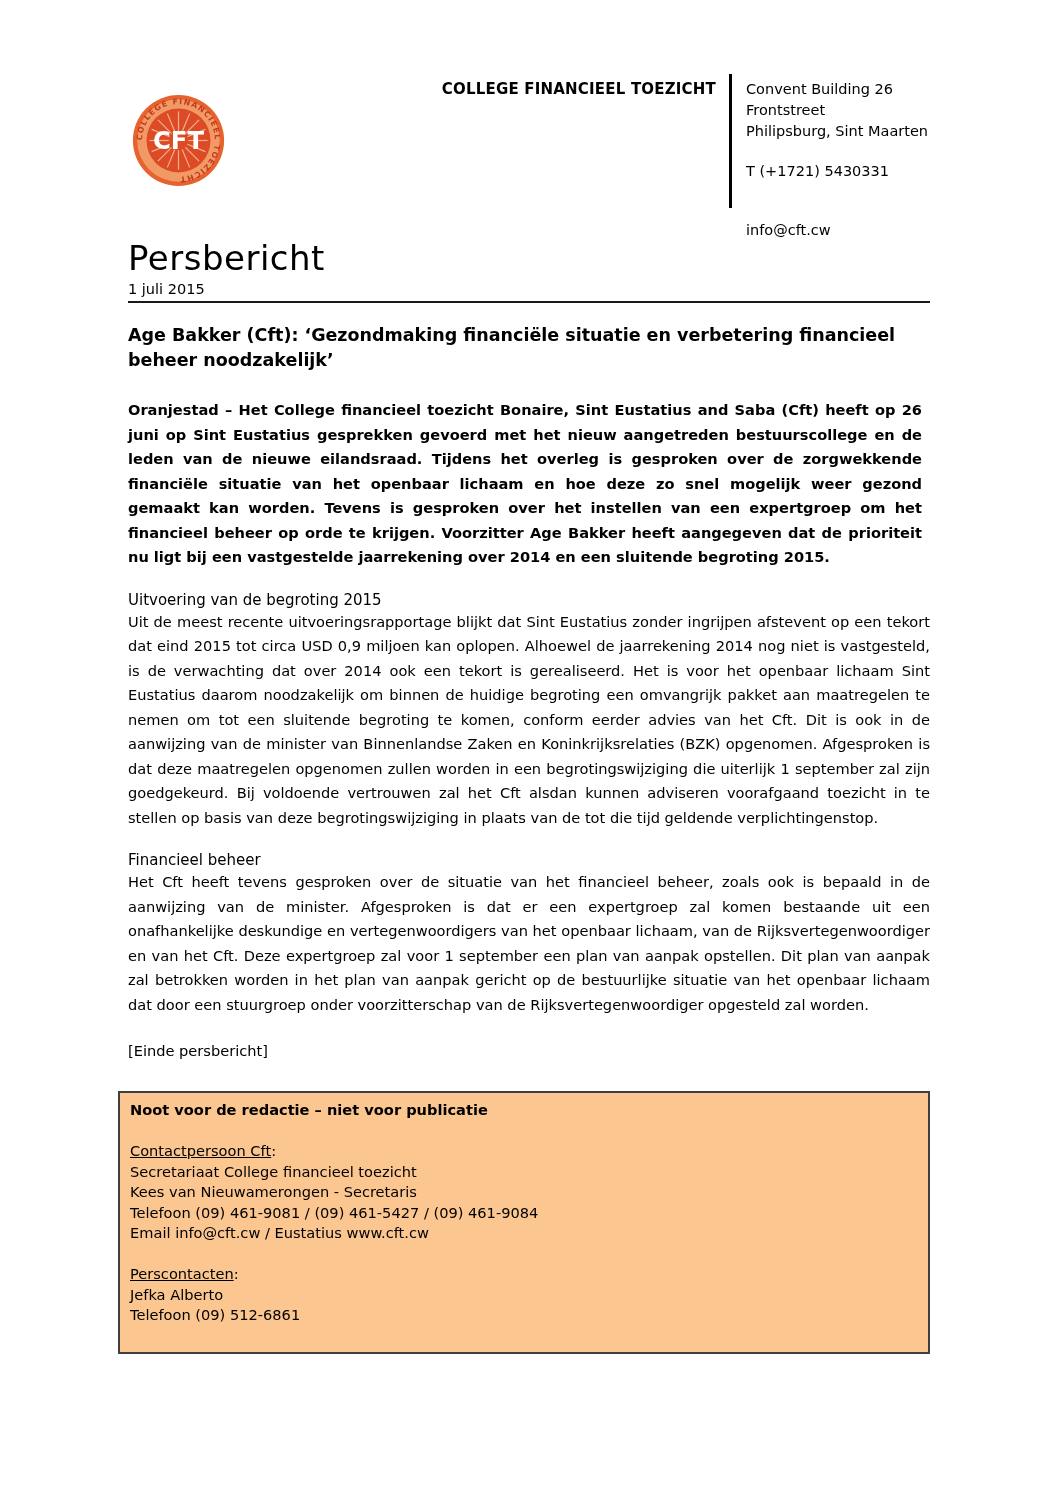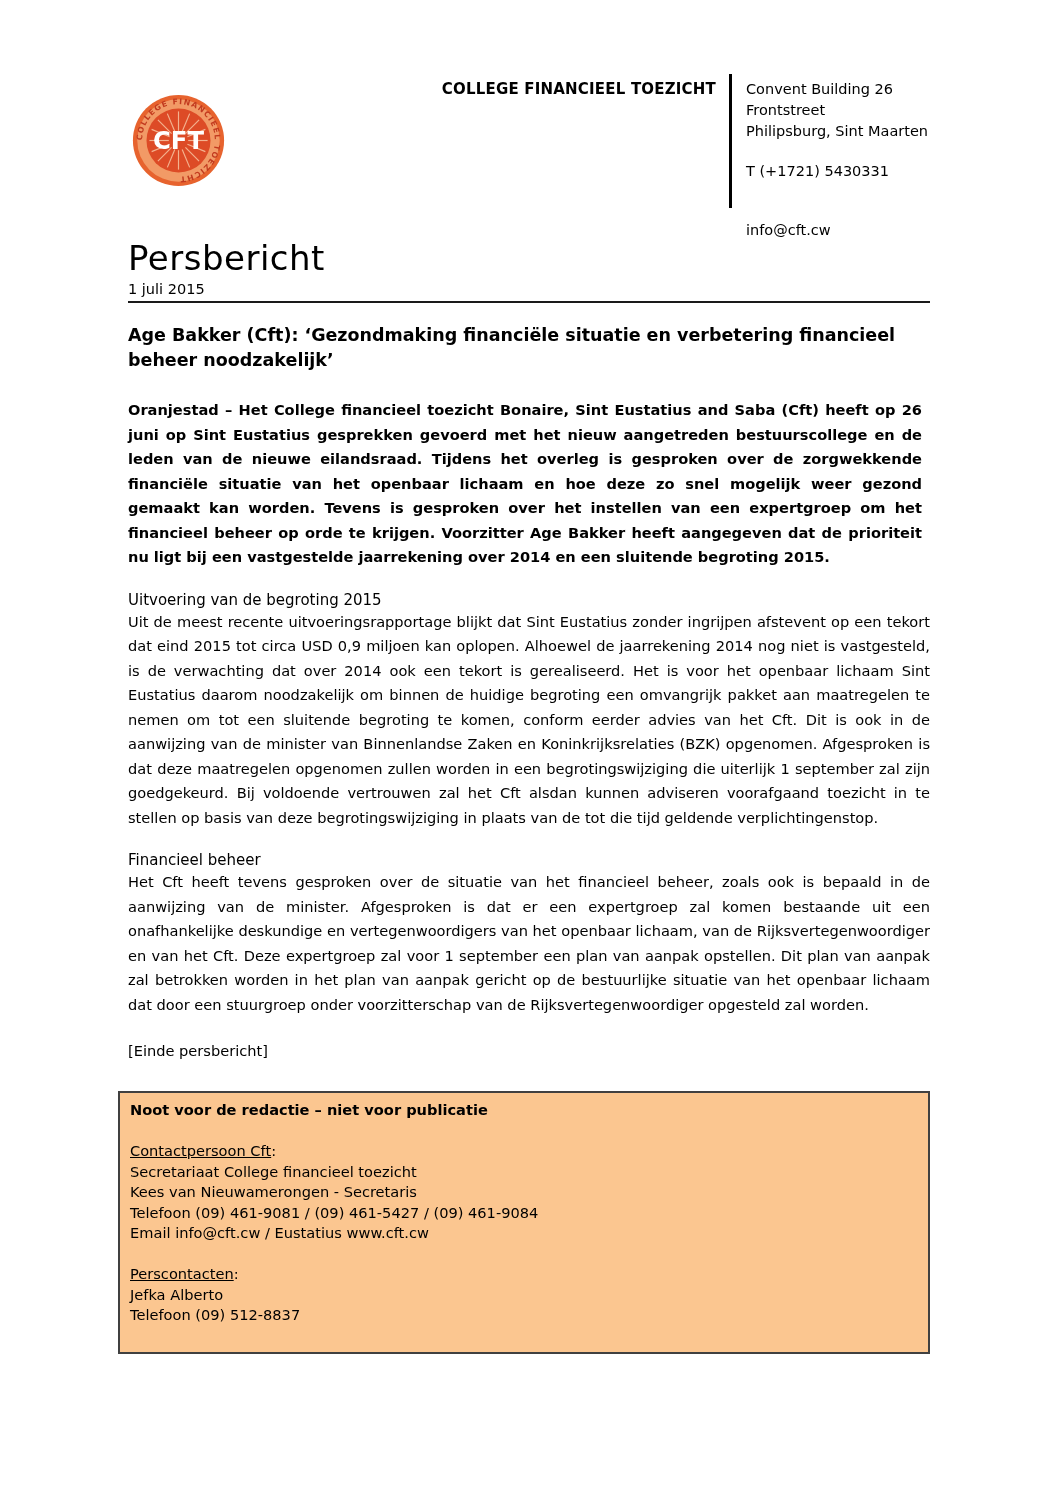--- a/index.html
+++ b/index.html
@@ -140,17 +140,17 @@
     <div class="note-title">Noot voor de redactie – niet voor publicatie</div>
     <div class="spacer"></div>
     <div><span class="u">Contactpersoon Cft</span><span>:</span></div>
     <div>Secretariaat College financieel toezicht</div>
     <div>Kees van Nieuwamerongen - Secretaris</div>
     <div>Telefoon (09) 461-9081 / (09) 461-5427 / (09) 461-9084</div>
     <div>Email info@cft.cw / Eustatius www.cft.cw</div>
     <div class="spacer"></div>
     <div><span class="u">Perscontacten</span><span>:</span></div>
     <div>Jefka Alberto</div>
-    <div>Telefoon (09) 512-8837</div>
+    <div>Telefoon (09) 512-6861</div>
   </div>
 
 
 </div>
 
 </body></html>

